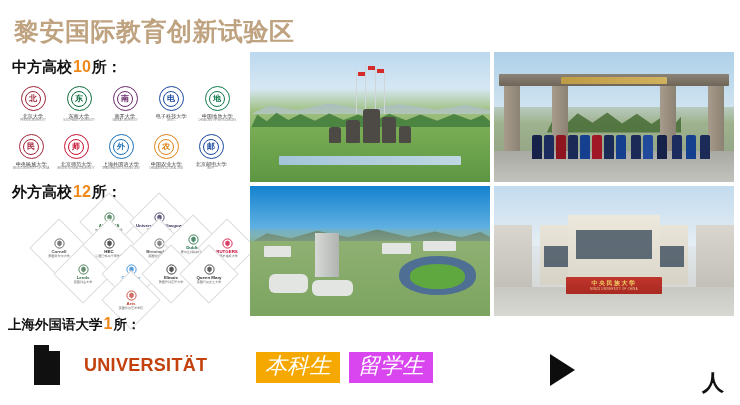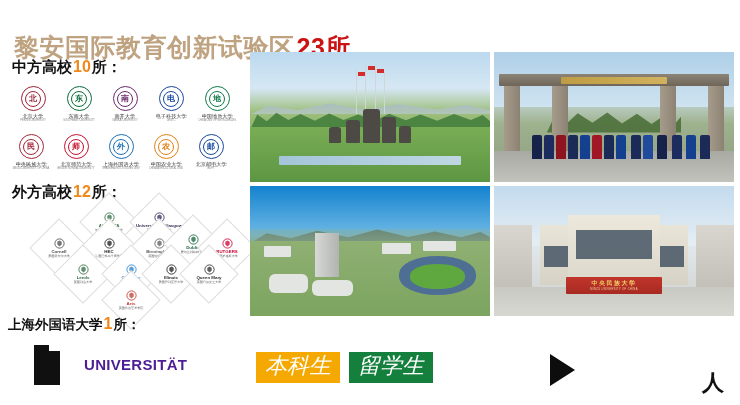--- a/index.html
+++ b/index.html
@@ -6,21 +6,21 @@
   html,body { width:740px; height:405px; overflow:hidden; }
   body {
     font-family:"Liberation Sans","DejaVu Sans",sans-serif;
     background:#ffffff;
     position:relative;
   }
   .slide { position:relative; width:740px; height:405px; background:#fff; overflow:hidden; }
 
   
   .title-bar {
-    position:absolute; left:14px; top:30px; width:712px; height:34px;
+    position:absolute; left:14px; top:14px; width:712px; height:34px;
     display:flex; align-items:center; white-space:nowrap;
   }
   .title-bar span { font-size:25px; font-weight:bold; letter-spacing:.5px; line-height:1; }
   .t-tan { color:#bfa380; }
   .t-red { color:#cc1212; margin:0 2px; }
 
   
   .left-col { position:absolute; left:0; top:50px; width:245px; height:355px; }
   .sec-head {
     font-size:15px; font-weight:bold; color:#111; white-space:nowrap;
@@ -76,21 +76,21 @@
     font-family:"DejaVu Sans",sans-serif;
   }
 
   
   .bielefeld { position:absolute; left:34px; top:295px; display:flex; align-items:center; gap:10px; }
   .bf-mark { width:40px; height:40px; position:relative; }
   .bf-mark i {
     position:absolute; background:#101010; display:block;
   }
   .bf-text { line-height:1.12; }
-  .bf-text div { font-size:15px; font-weight:bold; color:#4c1d95; letter-spacing:.3px; }
+  .bf-text div { font-size:18px; font-weight:bold; color:#c2410c; letter-spacing:.3px; }
 
   
   .photos {
     position:absolute; left:250px; top:52px; width:484px; height:264px;
     display:grid; grid-template-columns:1fr 1fr; grid-template-rows:1fr 1fr; gap:4px;
   }
   .ph { position:relative; overflow:hidden; background:#cfd8dc; }
 
   
   .p1 { background:linear-gradient(#bcd9ef 0%,#d6e7f3 28%,#9dbf7d 46%,#7fae5c 72%,#6fa04e 100%); }
@@ -177,21 +177,20 @@
     position:absolute; left:452px; top:46px; font-size:22px; font-weight:bold; color:#111;
   }
 </style>
 </head>
 <body>
 
 <div class="slide">
 
   <div class="title-bar">
     <span class="t-tan">黎安国际教育创新试验区</span>
-    <span class="t-red">23所</span>
   </div>
 
   <div class="left-col">
 
     <div class="sec-head h1">
       <span>中方高校</span>
       <span class="num">10</span>
       <span>所：</span>
     </div>
 
@@ -514,19 +513,19 @@
       <div class="redsign">
         <div class="cn4">中央民族大学</div>
         <div class="en4">MINZU UNIVERSITY OF CHINA</div>
       </div>
     </div>
   </div>
 
   <div class="stats">
     <div class="badges">
         <div class="badge" style="background: rgb(245, 168, 0);">本科生</div>
-        <div class="badge" style="background: #15803d;">留学生</div>
+        <div class="badge" style="background: #d946ef;">留学生</div>
       </div>
     <div class="arrow"></div>
     <div class="big-unit">人</div>
   </div>
 
 </div>
 
 </body></html>

